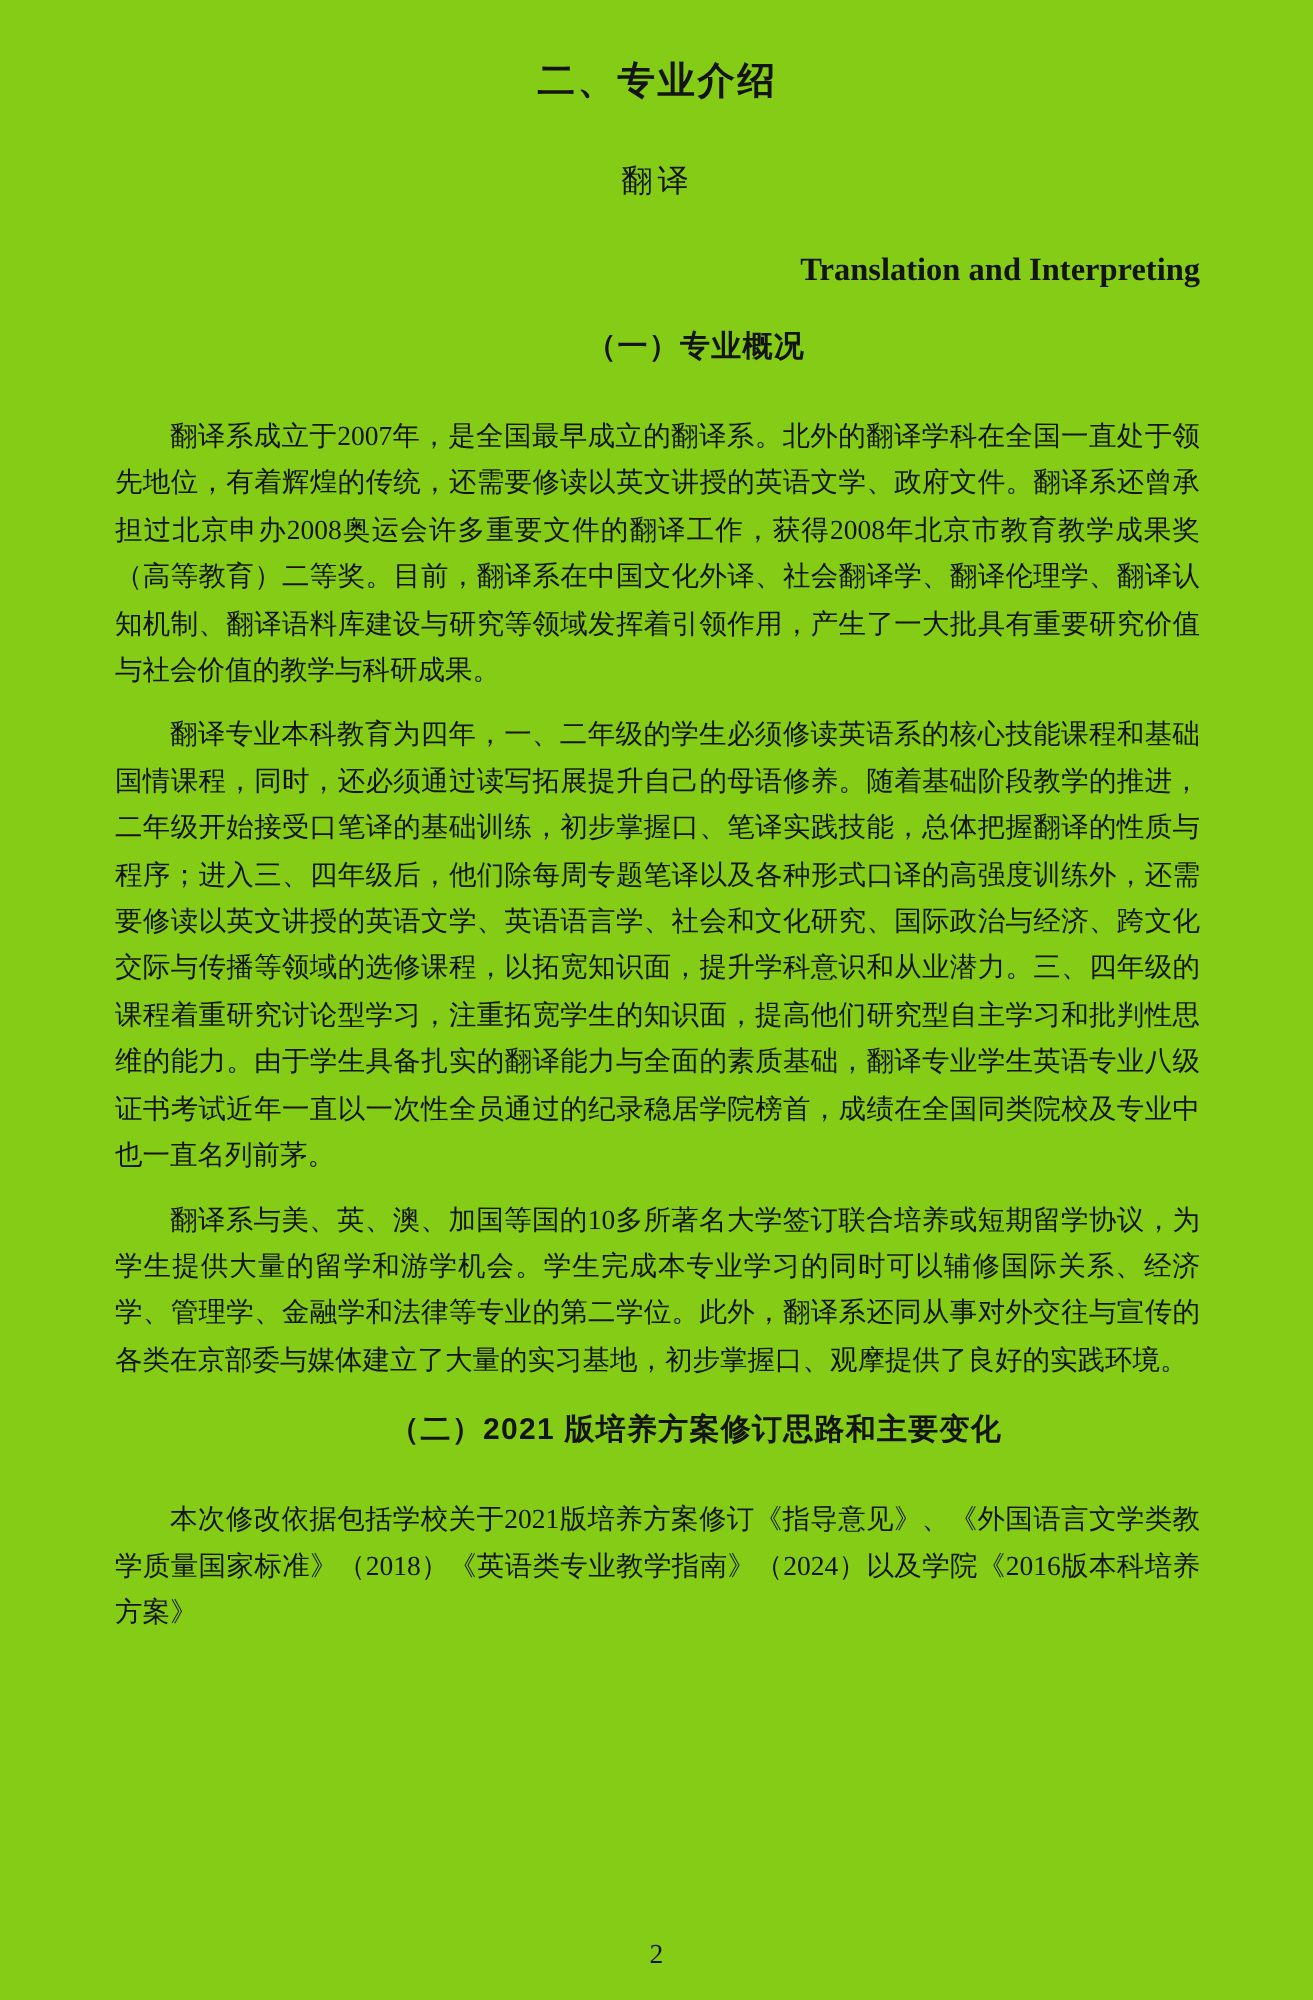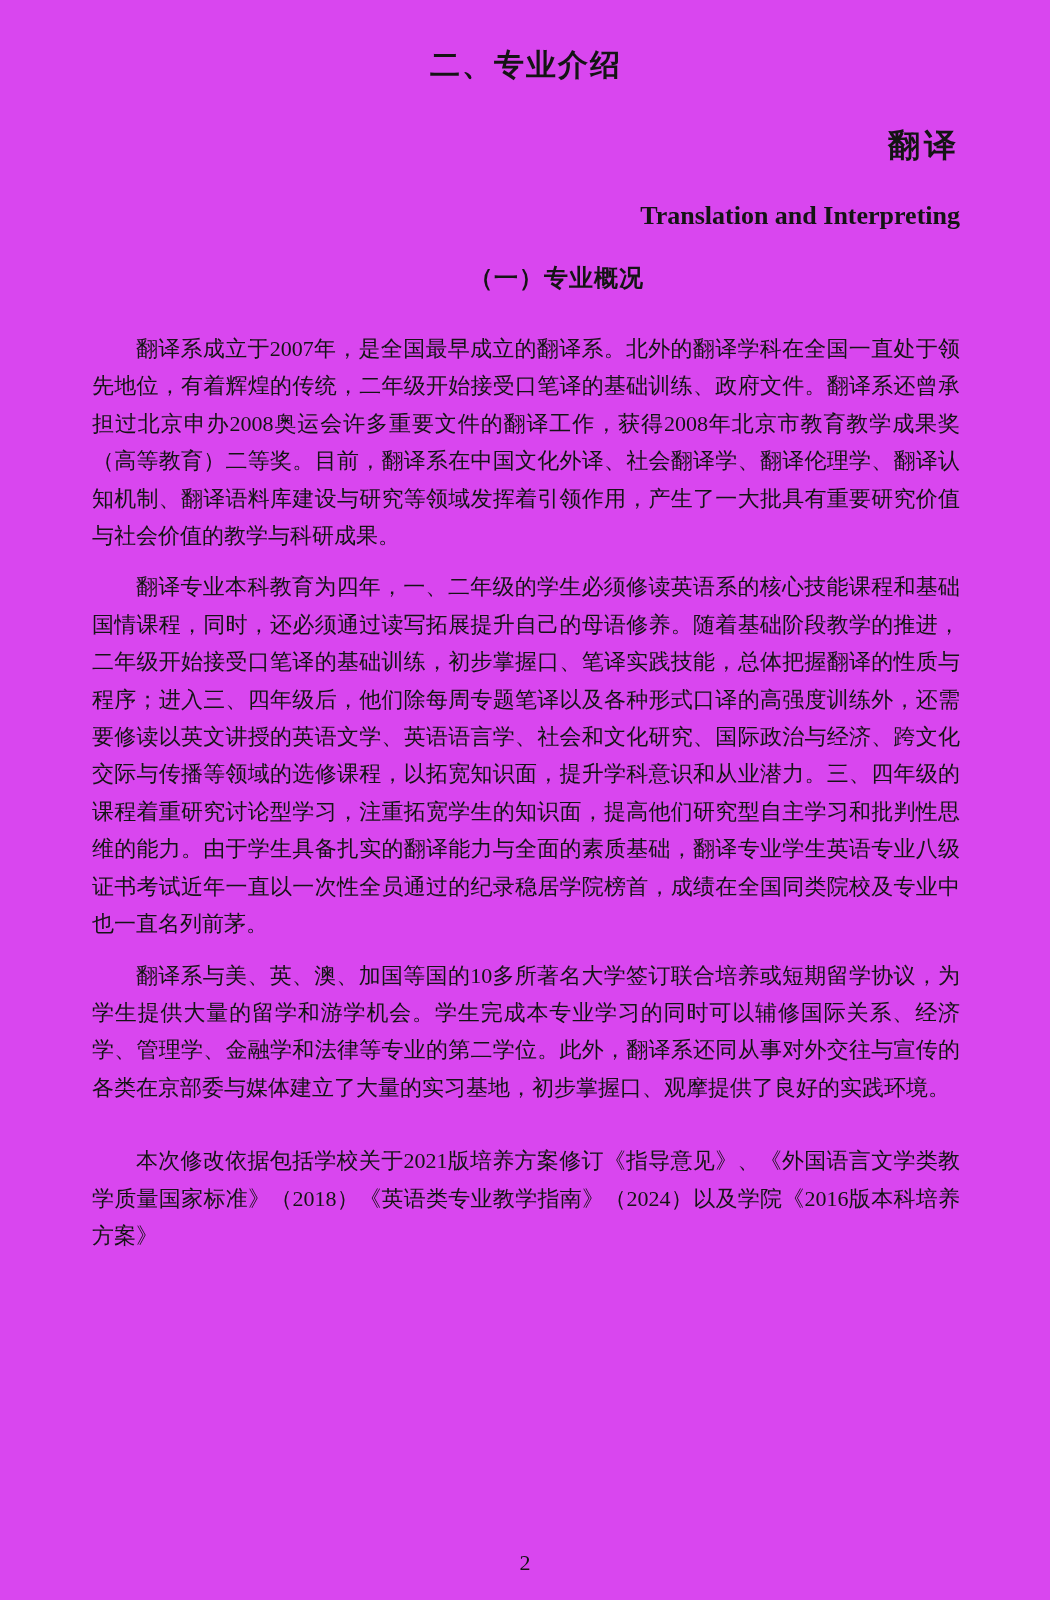--- a/index.html
+++ b/index.html
@@ -4,43 +4,43 @@
 <style>
   html, body {
     margin: 0;
     padding: 0;
     background: #ffffff;
   }
   .page {
     position: relative;
     width: 1050px;
     height: 1600px;
-    background: #d946ef;
+    background: #84cc16;
     color: #141414;
     box-sizing: border-box;
     padding: 0 90px 0 92px;
     overflow: hidden;
     font-family: "Liberation Serif", "DejaVu Serif", serif;
   }
   .doc-title {
     margin: 45px 0 0 0;
     font-family: "Liberation Sans", "DejaVu Sans", sans-serif;
     font-size: 30px;
     font-weight: bold;
     line-height: 40px;
     text-align: center;
     letter-spacing: 2px;
   }
   .major-zh {
     margin: 45px 0 0 0;
     font-family: "Liberation Sans", "DejaVu Sans", sans-serif;
-    font-size: 32px;
-    font-weight: bold;
+    font-size: 25px;
+    font-weight: normal;
     line-height: 30px;
-    text-align: right;
+    text-align: center;
     letter-spacing: 4px;
   }
   .major-en {
     margin: 40px 0 0 0;
     font-family: "Liberation Serif", "DejaVu Serif", serif;
     font-size: 26px;
     font-weight: bold;
     line-height: 32px;
     text-align: right;
   }
@@ -86,25 +86,26 @@
 <div class="page">
 
   <h1 class="doc-title">二、专业介绍</h1>
 
   <h2 class="major-zh">翻译</h2>
 
   <h3 class="major-en">Translation and Interpreting</h3>
 
   <h4 class="sec-heading">（一）专业概况</h4>
 
-  <p class="body-para first-after-heading">翻译系成立于2007年，是全国最早成立的翻译系。北外的翻译学科在全国一直处于领先地位，有着辉煌的传统，二年级开始接受口笔译的基础训练、政府文件。翻译系还曾承担过北京申办2008奥运会许多重要文件的翻译工作，获得2008年北京市教育教学成果奖（高等教育）二等奖。目前，翻译系在中国文化外译、社会翻译学、翻译伦理学、翻译认知机制、翻译语料库建设与研究等领域发挥着引领作用，产生了一大批具有重要研究价值与社会价值的教学与科研成果。</p>
+  <p class="body-para first-after-heading">翻译系成立于2007年，是全国最早成立的翻译系。北外的翻译学科在全国一直处于领先地位，有着辉煌的传统，还需要修读以英文讲授的英语文学、政府文件。翻译系还曾承担过北京申办2008奥运会许多重要文件的翻译工作，获得2008年北京市教育教学成果奖（高等教育）二等奖。目前，翻译系在中国文化外译、社会翻译学、翻译伦理学、翻译认知机制、翻译语料库建设与研究等领域发挥着引领作用，产生了一大批具有重要研究价值与社会价值的教学与科研成果。</p>
 
   <p class="body-para">翻译专业本科教育为四年，一、二年级的学生必须修读英语系的核心技能课程和基础国情课程，同时，还必须通过读写拓展提升自己的母语修养。随着基础阶段教学的推进，二年级开始接受口笔译的基础训练，初步掌握口、笔译实践技能，总体把握翻译的性质与程序；进入三、四年级后，他们除每周专题笔译以及各种形式口译的高强度训练外，还需要修读以英文讲授的英语文学、英语语言学、社会和文化研究、国际政治与经济、跨文化交际与传播等领域的选修课程，以拓宽知识面，提升学科意识和从业潜力。三、四年级的课程着重研究讨论型学习，注重拓宽学生的知识面，提高他们研究型自主学习和批判性思维的能力。由于学生具备扎实的翻译能力与全面的素质基础，翻译专业学生英语专业八级证书考试近年一直以一次性全员通过的纪录稳居学院榜首，成绩在全国同类院校及专业中也一直名列前茅。</p>
 
   <p class="body-para">翻译系与美、英、澳、加国等国的10多所著名大学签订联合培养或短期留学协议，为学生提供大量的留学和游学机会。学生完成本专业学习的同时可以辅修国际关系、经济学、管理学、金融学和法律等专业的第二学位。此外，翻译系还同从事对外交往与宣传的各类在京部委与媒体建立了大量的实习基地，初步掌握口、观摩提供了良好的实践环境。</p>
 
 
+  <h4 class="sec-heading second">（二）2021 版培养方案修订思路和主要变化</h4>
 
   <p class="body-para first-after-heading">本次修改依据包括学校关于2021版培养方案修订《指导意见》、《外国语言文学类教学质量国家标准》（2018）《英语类专业教学指南》（2024）以及学院《2016版本科培养方案》</p>
 
   <div class="page-number">2</div>
 
 </div>
 
 </body></html>

